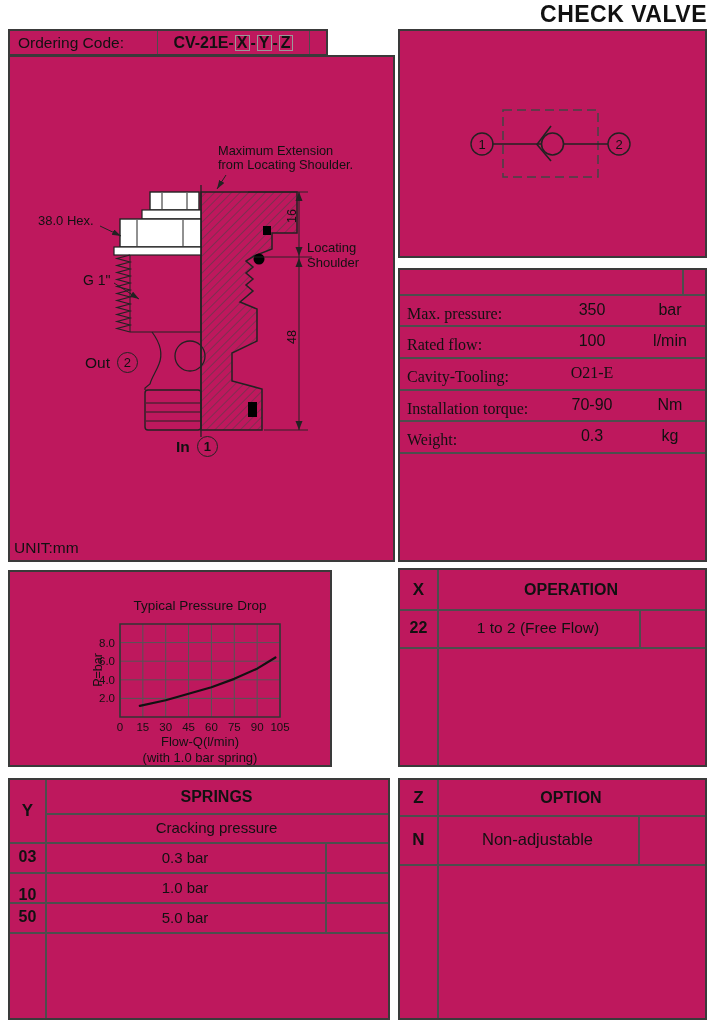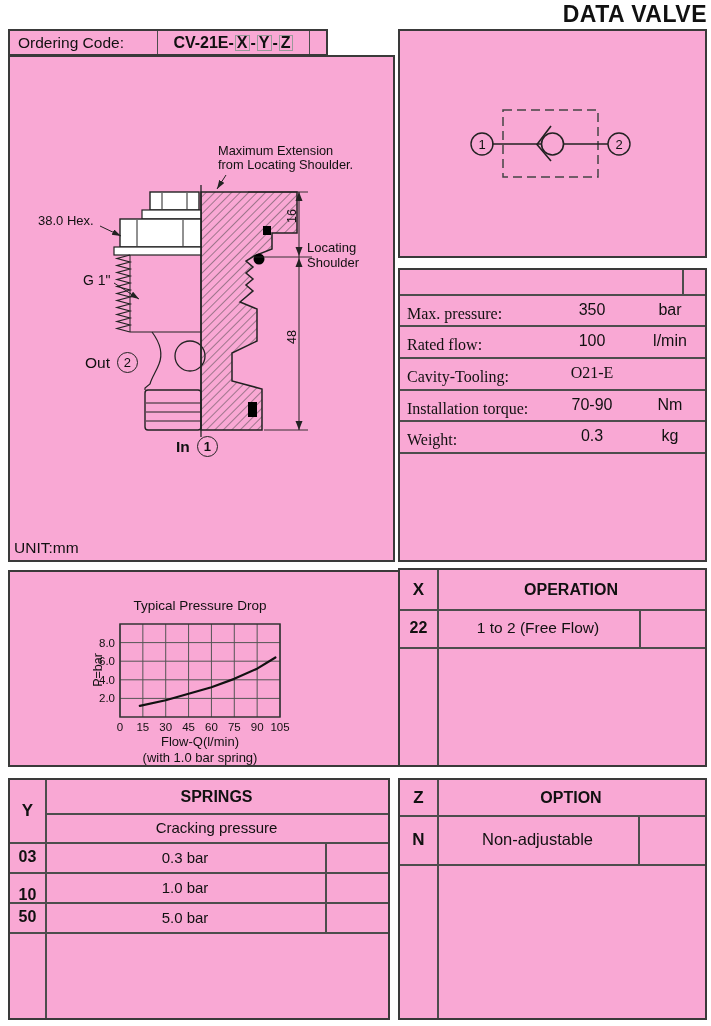--- a/index.html
+++ b/index.html
@@ -1,59 +1,59 @@
 <!DOCTYPE html>
 <html><head>
 <meta charset="utf-8">
 <style>
   html,body{margin:0;padding:0;}
   body{
     width:711px;height:1026px;position:relative;background:#fff;
     font-family:"Liberation Sans", sans-serif;color:#111;
     -webkit-font-smoothing:antialiased;
   }
-  .box{position:absolute;border:2px solid #3a3a3a;box-sizing:border-box;background:#f9a8d4;}
+  .box{position:absolute;border:2px solid #3a3a3a;box-sizing:border-box;background:#be185d;}
   .hl{position:absolute;height:1.5px;background:#4d4d4d;}
   .vl{position:absolute;width:1.5px;background:#4d4d4d;}
   .cell{position:absolute;display:flex;align-items:center;justify-content:center;text-align:center;}
   .bold{font-weight:bold;}
   #page-title{position:absolute;top:1px;right:4px;font-size:23px;font-weight:bold;letter-spacing:.5px;}
   
   #ordering-box{left:8px;top:29px;width:320px;height:27px;display:flex;}
   #ordering-box .oc1{width:148px;border-right:1.5px solid #4d4d4d;display:flex;align-items:center;padding-left:8px;box-sizing:border-box;font-size:15.5px;}
   #ordering-box .oc2{width:151px;border-right:1.5px solid #4d4d4d;display:flex;align-items:center;justify-content:center;font-size:16px;font-weight:bold;}
   #ordering-box .oc3{flex:1;}
   .boxed{display:inline-block;border:1.4px solid #9a9a9a;padding:0 1px;margin:0 1px;line-height:14px;}
   
   #drawing-box{left:8px;top:55px;width:387px;height:507px;}
   .dlabel{position:absolute;font-size:13px;line-height:1.12;}
   .rot{transform:rotate(-90deg);transform-origin:center;text-align:center;font-size:12.5px;}
   .circnum{display:inline-flex;align-items:center;justify-content:center;width:21px;height:21px;border:1.6px solid #222;border-radius:50%;font-size:13px;box-sizing:border-box;}
   .portrow{position:absolute;display:flex;align-items:center;gap:7px;font-size:15.5px;}
   
-  #chart-box{left:8px;top:570px;width:430px;height:197px;}
+  #chart-box{left:8px;top:570px;width:324px;height:197px;}
   #chart-box .ct{position:absolute;left:106px;top:26px;width:168px;text-align:center;font-size:13.5px;}
   #chart-box .xl{position:absolute;left:96px;top:162px;width:188px;text-align:center;font-size:13px;}
   #chart-box .xl2{position:absolute;left:96px;top:178px;width:188px;text-align:center;font-size:13px;}
   #chart-box .yl{position:absolute;left:58px;top:91px;width:60px;text-align:center;font-size:12.5px;transform:rotate(-90deg);}
   svg text{font-family:"Liberation Sans",sans-serif;}
   
   #tech-box{left:398px;top:268px;width:309px;height:294px;}
   .trow{position:absolute;left:0;right:0;}
   .trow .lab{position:absolute;left:7px;top:8px;bottom:0;width:145px;display:flex;align-items:center;font-size:16px;font-family:Liberation Serif, serif;}
   .trow .val{position:absolute;left:148px;top:0;bottom:0;width:88px;display:flex;align-items:center;justify-content:center;font-size:16px;}
   .trow .unit{position:absolute;left:240px;top:0;bottom:0;width:60px;display:flex;align-items:center;justify-content:center;font-size:16px;}
   .serif{font-family:"Liberation Serif",serif;font-size:17px;}
   
   .hcell{font-weight:bold;}
 </style>
 </head>
 <body>
 
-<div id="page-title">DATA VALVE</div>
+<div id="page-title">CHECK VALVE</div>
 
 <div class="box" id="ordering-box">
   <div class="oc1">Ordering Code:</div>
   <div class="oc2" id="ordering-code-value">
       <span>CV-21E-</span>
       <span class="boxed">X</span>
       <span>-</span>
       <span class="boxed">Y</span>
       <span>-</span>
       <span class="boxed">Z</span>

